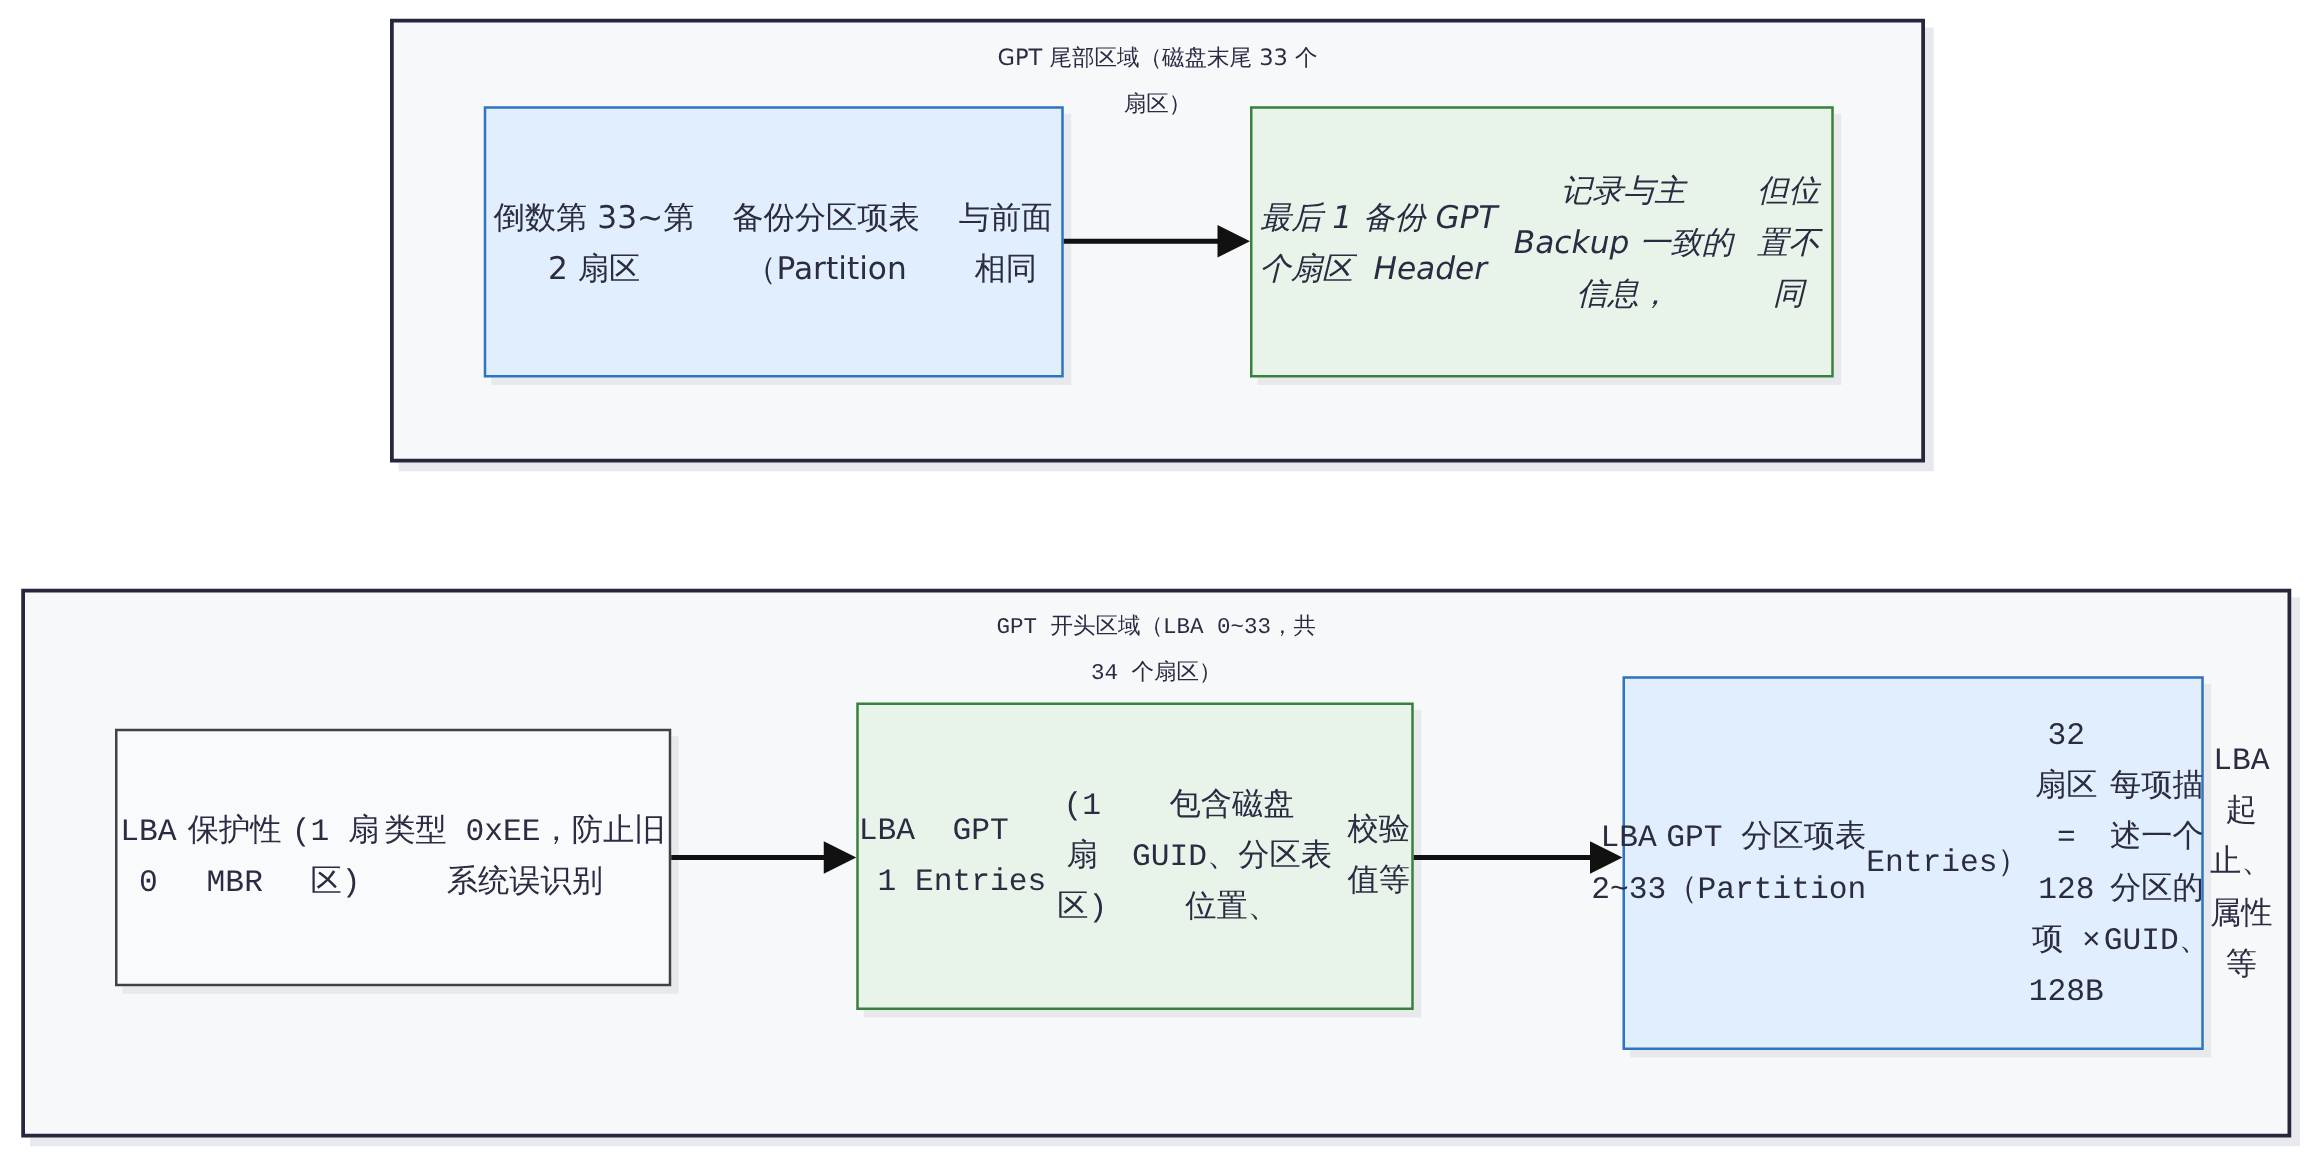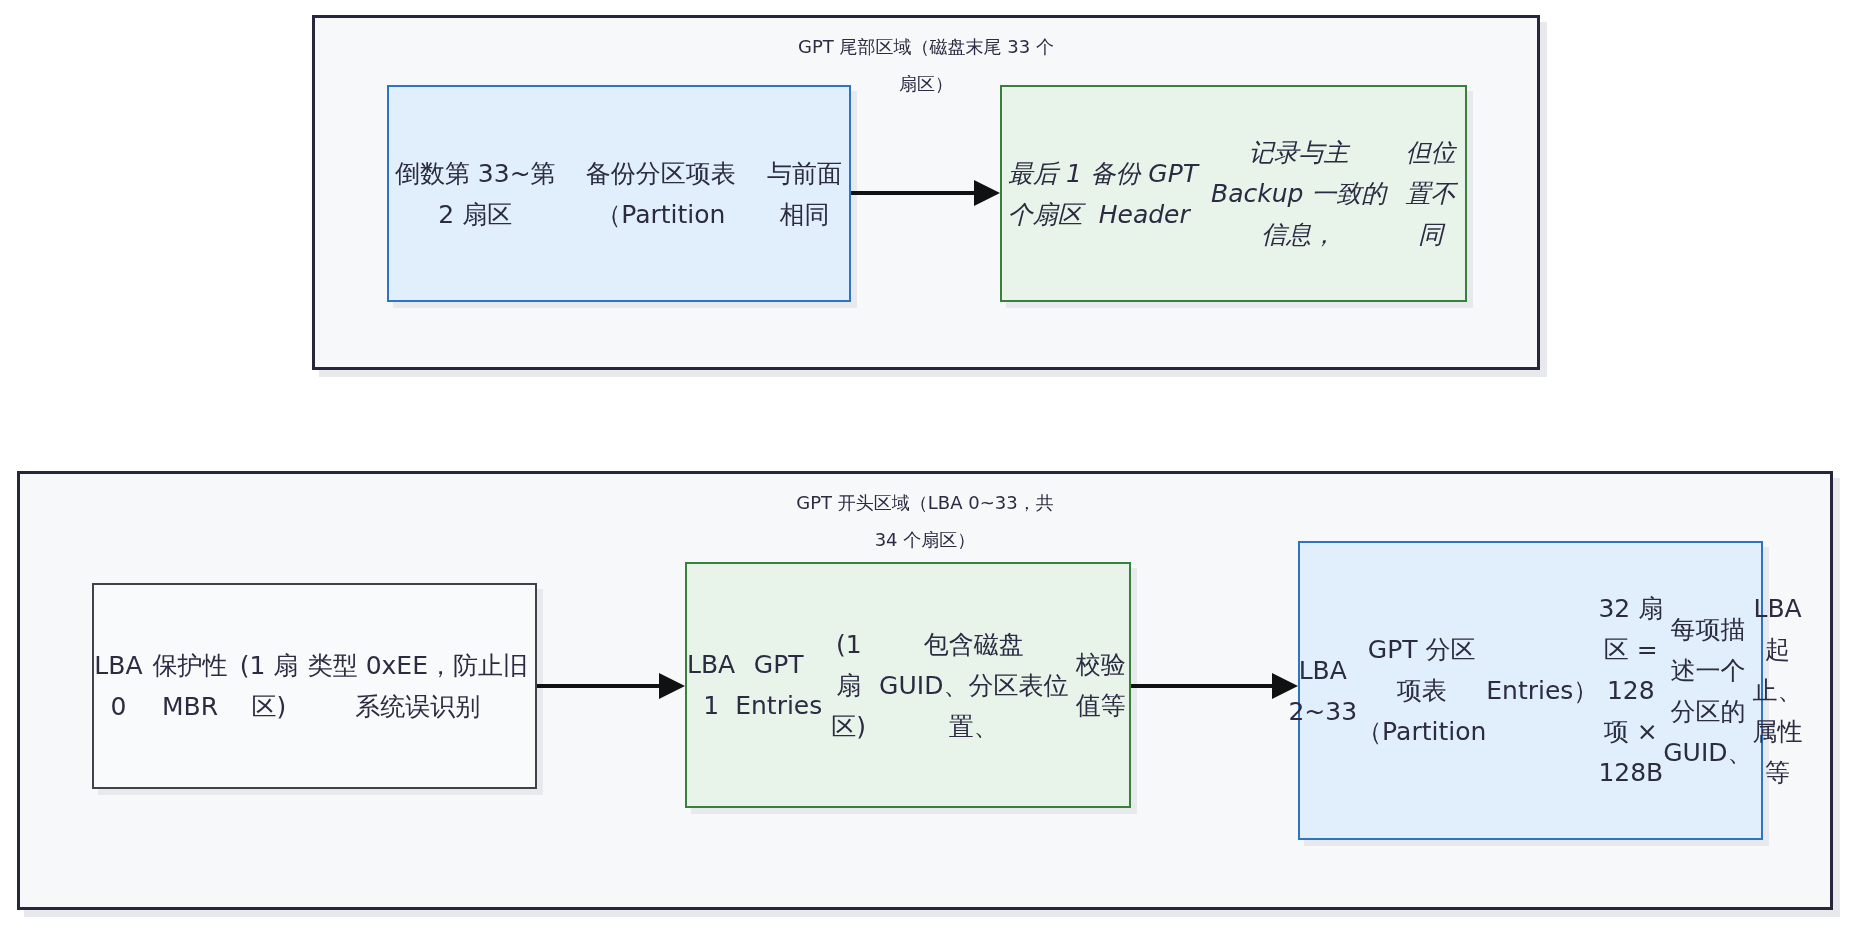--- a/index.html
+++ b/index.html
@@ -17,21 +17,21 @@
     overflow: hidden;
   }
   .container {
     position: absolute;
     background: var(--container-bg, #f7f8fa);
     border: 3px solid var(--container-border, #26263e);
     box-shadow: 7px 7px 0 var(--shadow, #e8e9ec);
     box-sizing: border-box;
   }
   #tail-container { left: 312px; top: 15px; width: 1228px; height: 355px; }
-  #head-container { left: 17px;  top: 471px; width: 1816px; height: 439px; }
+  #head-container { left: 17px;  top: 471px; width: 1816px; height: 439px; font-family: Liberation Mono, monospace; }
 
   .region-title {
     position: absolute;
     left: 0; right: 0; top: 10px;
     text-align: center;
     font-size: 18px;
     line-height: 37px;
     color: var(--text, #2b2b42);
   }
 

